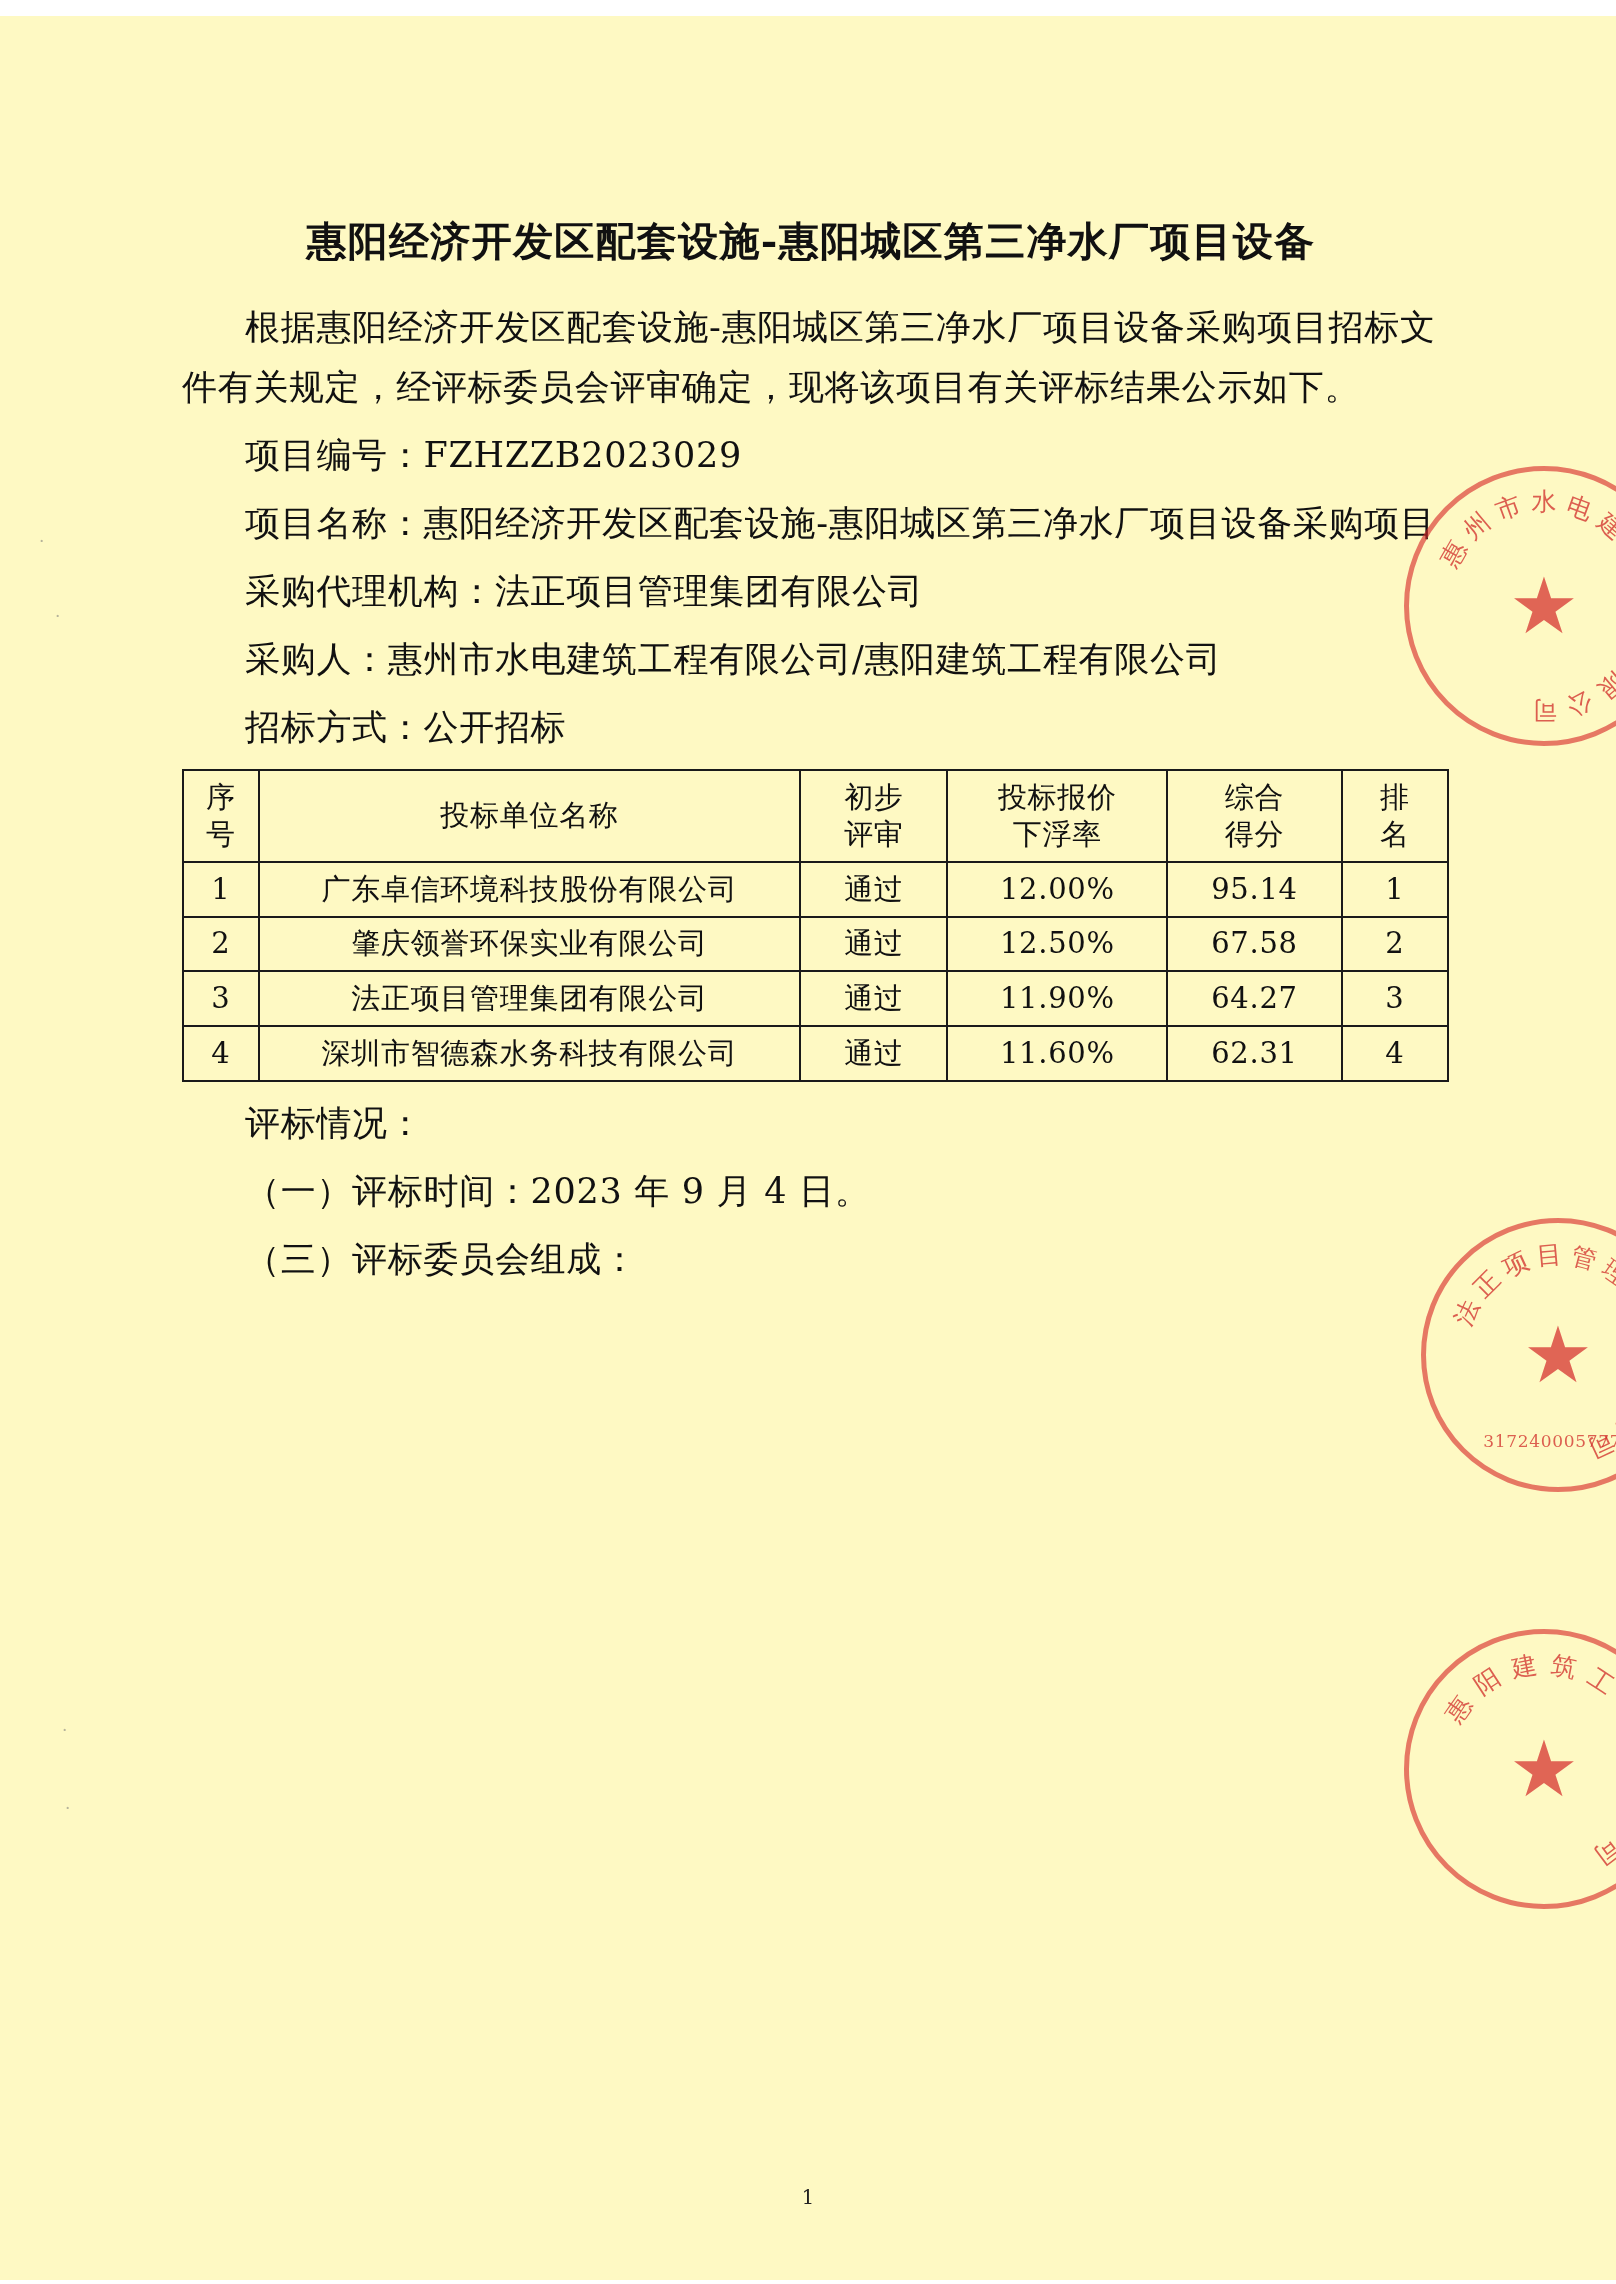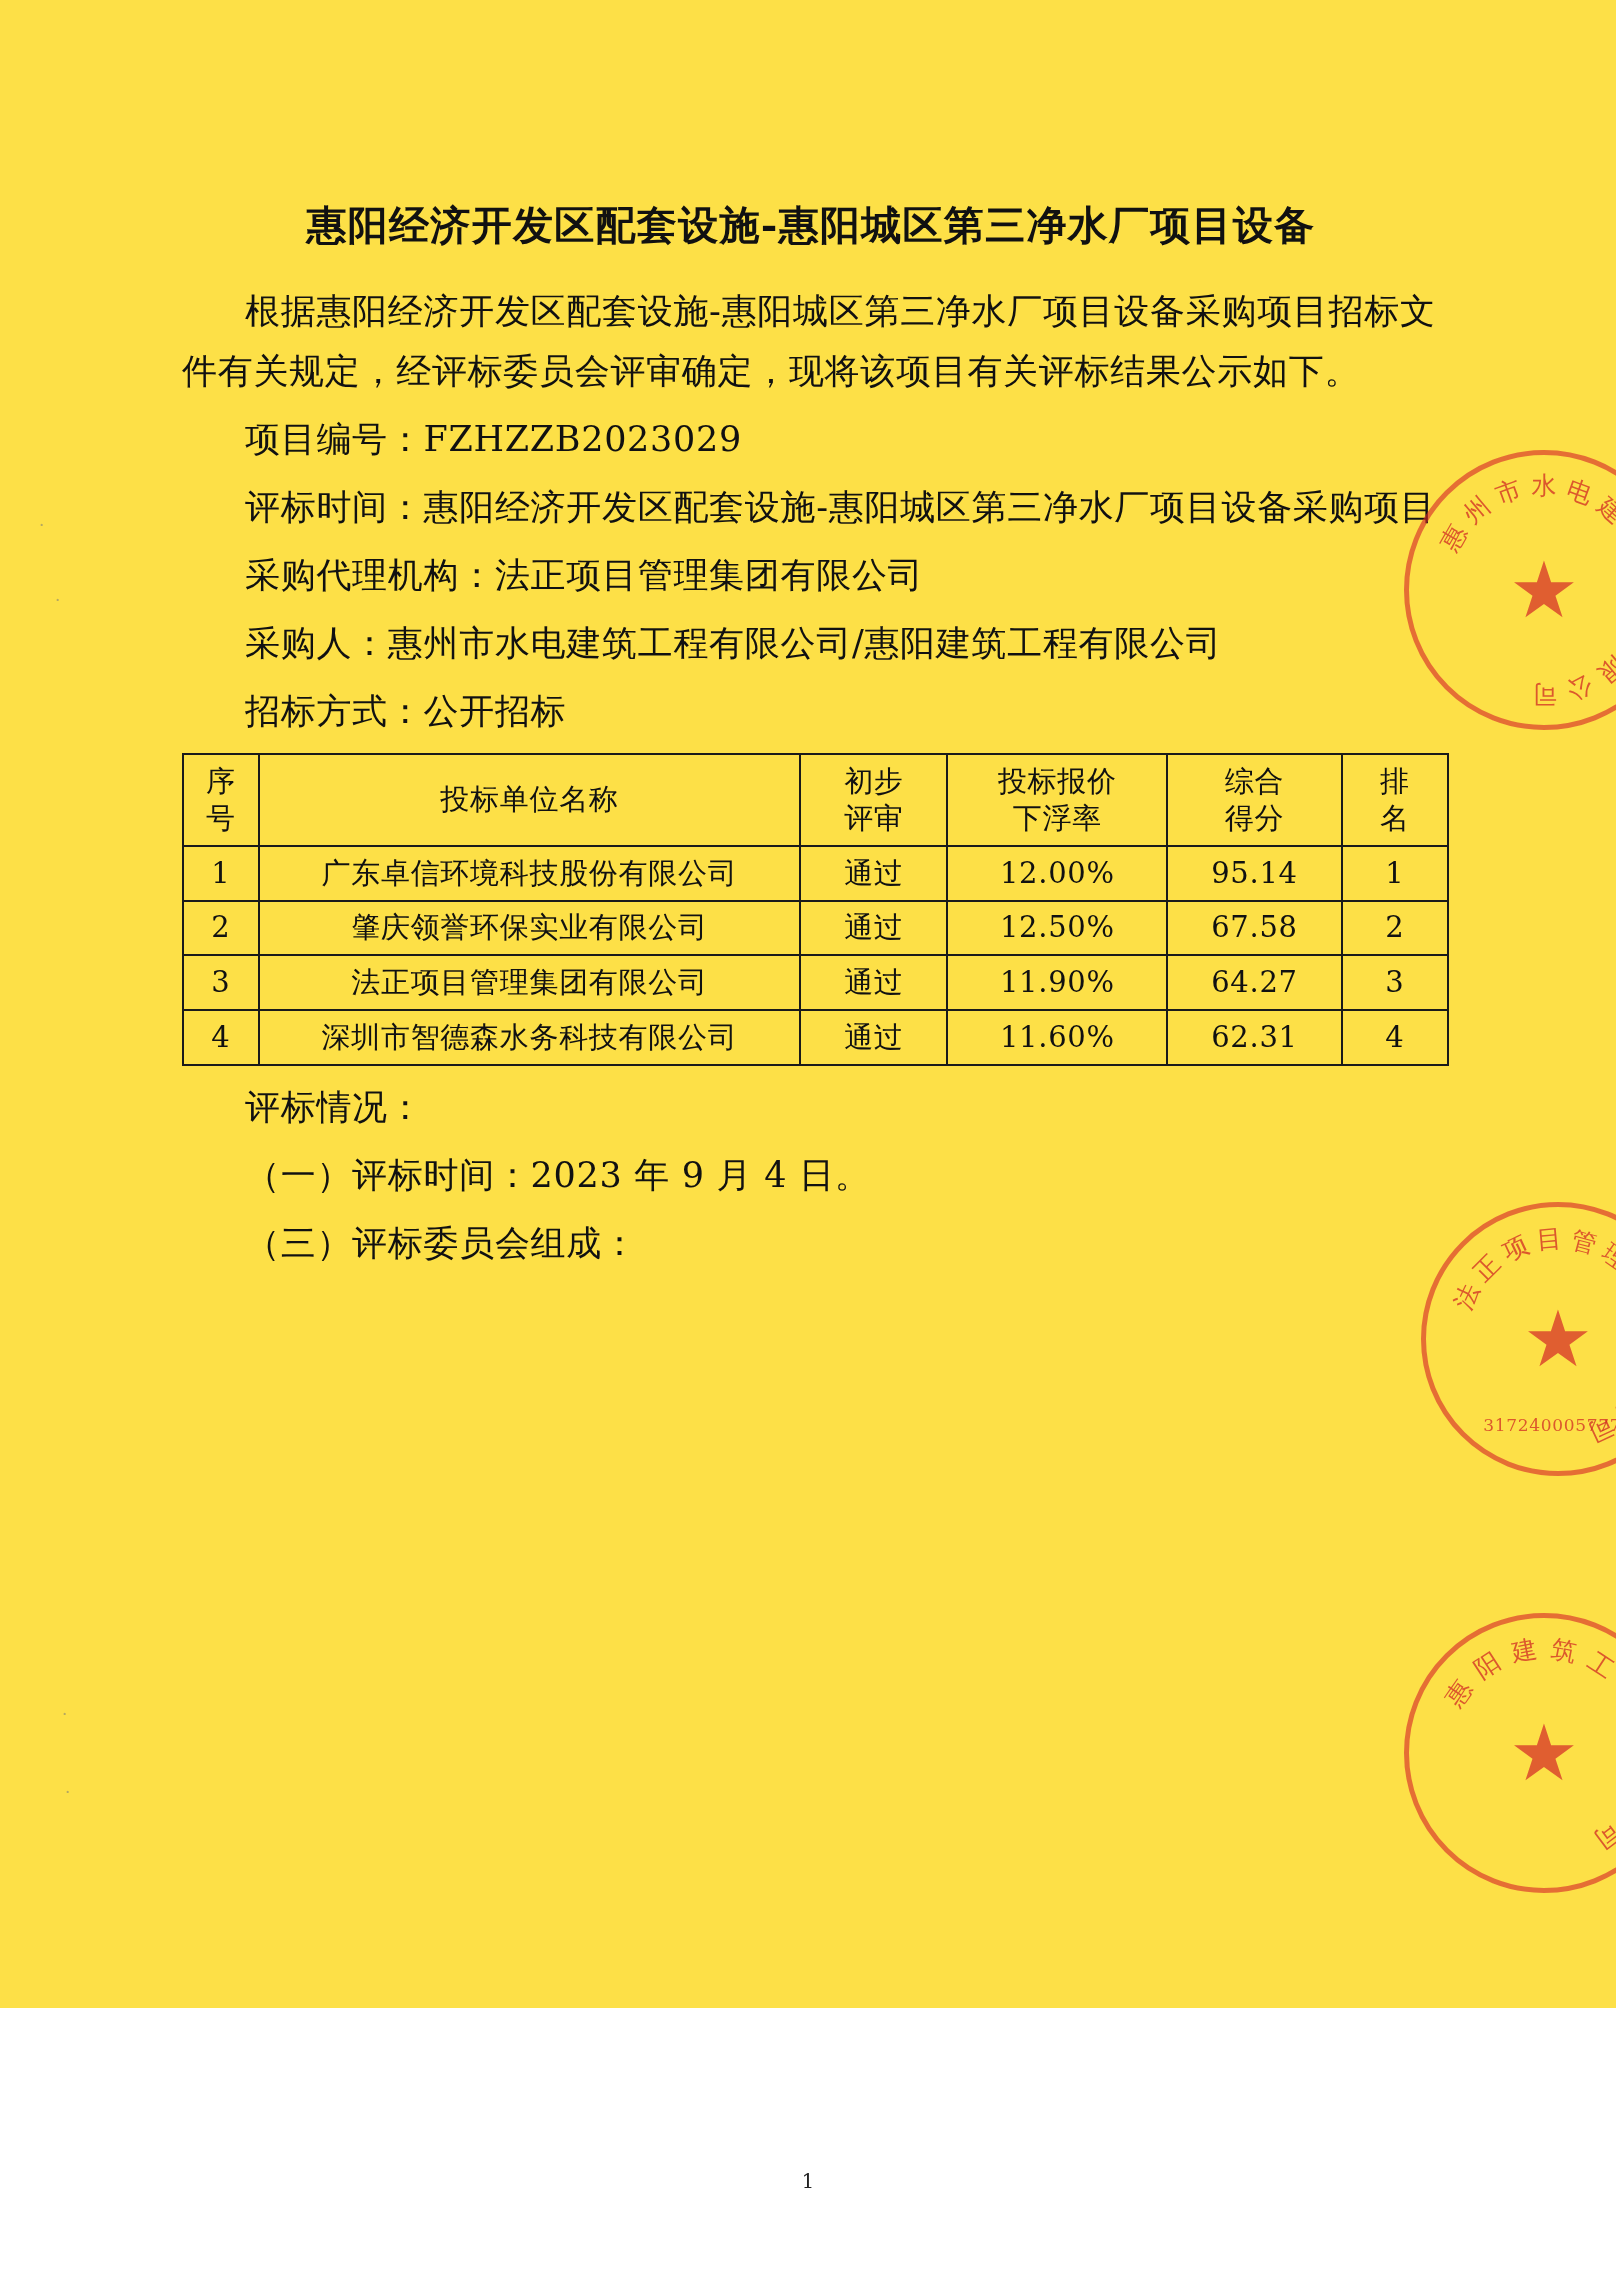--- a/index.html
+++ b/index.html
@@ -10,24 +10,24 @@
   body {
     width: 1616px;
     height: 2284px;
     position: relative;
     font-family: "DejaVu Serif", "Liberation Serif", serif;
     color: #111111;
     overflow: hidden;
   }
   .page {
     position: absolute;
-    left: 0; top: 0;
+    left: 0; top: 16px;
     width: 1616px;
-    height: 2008px;
-    background: #fde047;
+    height: 2264px;
+    background: #fef9c3;
   }
   .content {
     position: absolute;
     left: 182px;
     top: 195px;
     width: 1258px;
   }
   h1.doc-title {
     font-size: 40px;
     font-weight: bold;
@@ -160,21 +160,21 @@
   <div class="content">
 
     <h1 class="doc-title">
       <span>惠阳经济开发区配套设施-惠阳城区第三净水厂项目设备</span>
     </h1>
 
     <p class="para">根据惠阳经济开发区配套设施-惠阳城区第三净水厂项目设备采购项目招标文件有关规定，经评标委员会评审确定，现将该项目有关评标结果公示如下。</p>
 
     <p class="para">项目编号：FZHZZB2023029</p>
 
-    <p class="para">评标时间：惠阳经济开发区配套设施-惠阳城区第三净水厂项目设备采购项目</p>
+    <p class="para">项目名称：惠阳经济开发区配套设施-惠阳城区第三净水厂项目设备采购项目</p>
 
     <p class="para">采购代理机构：法正项目管理集团有限公司</p>
 
     <p class="para">采购人：惠州市水电建筑工程有限公司/惠阳建筑工程有限公司</p>
 
     <p class="para">招标方式：公开招标</p>
 
     <table class="bid-table">
       <colgroup>
         <col class="col-no">

